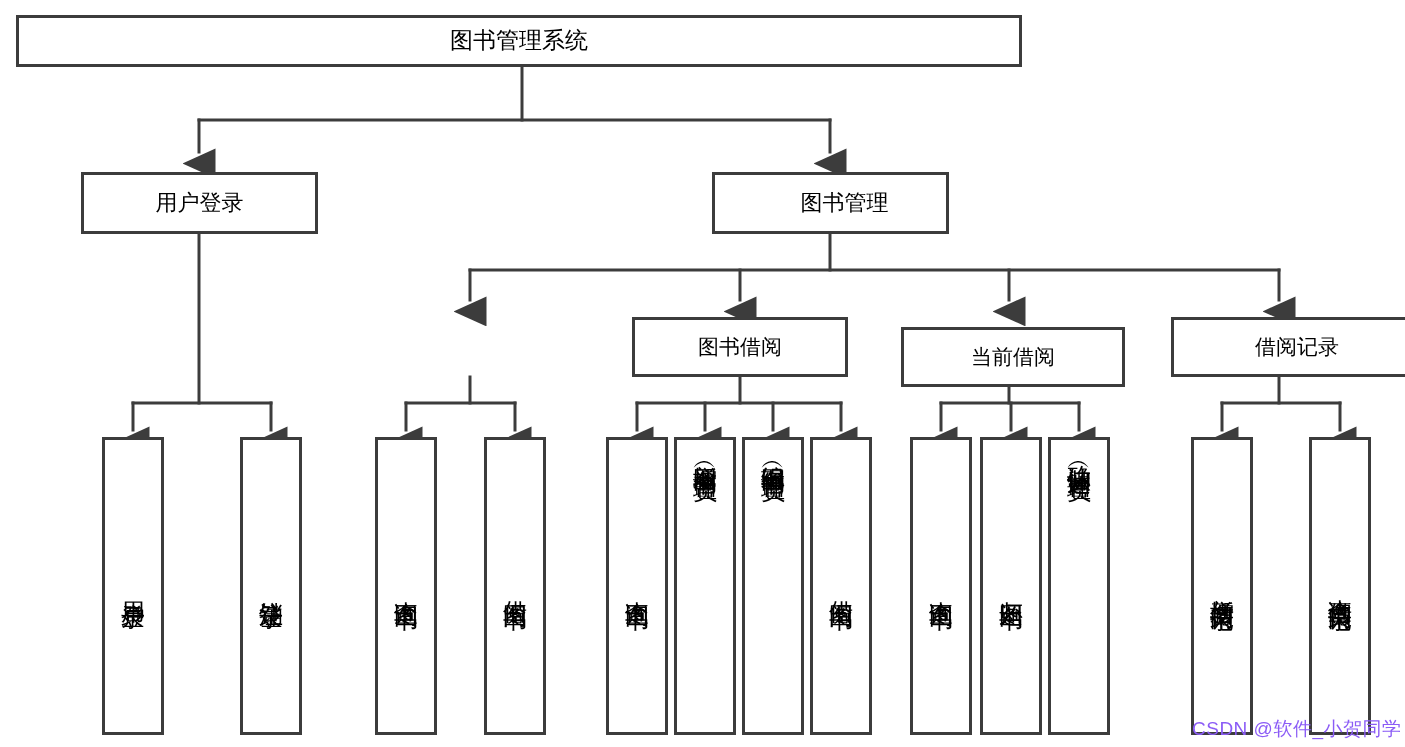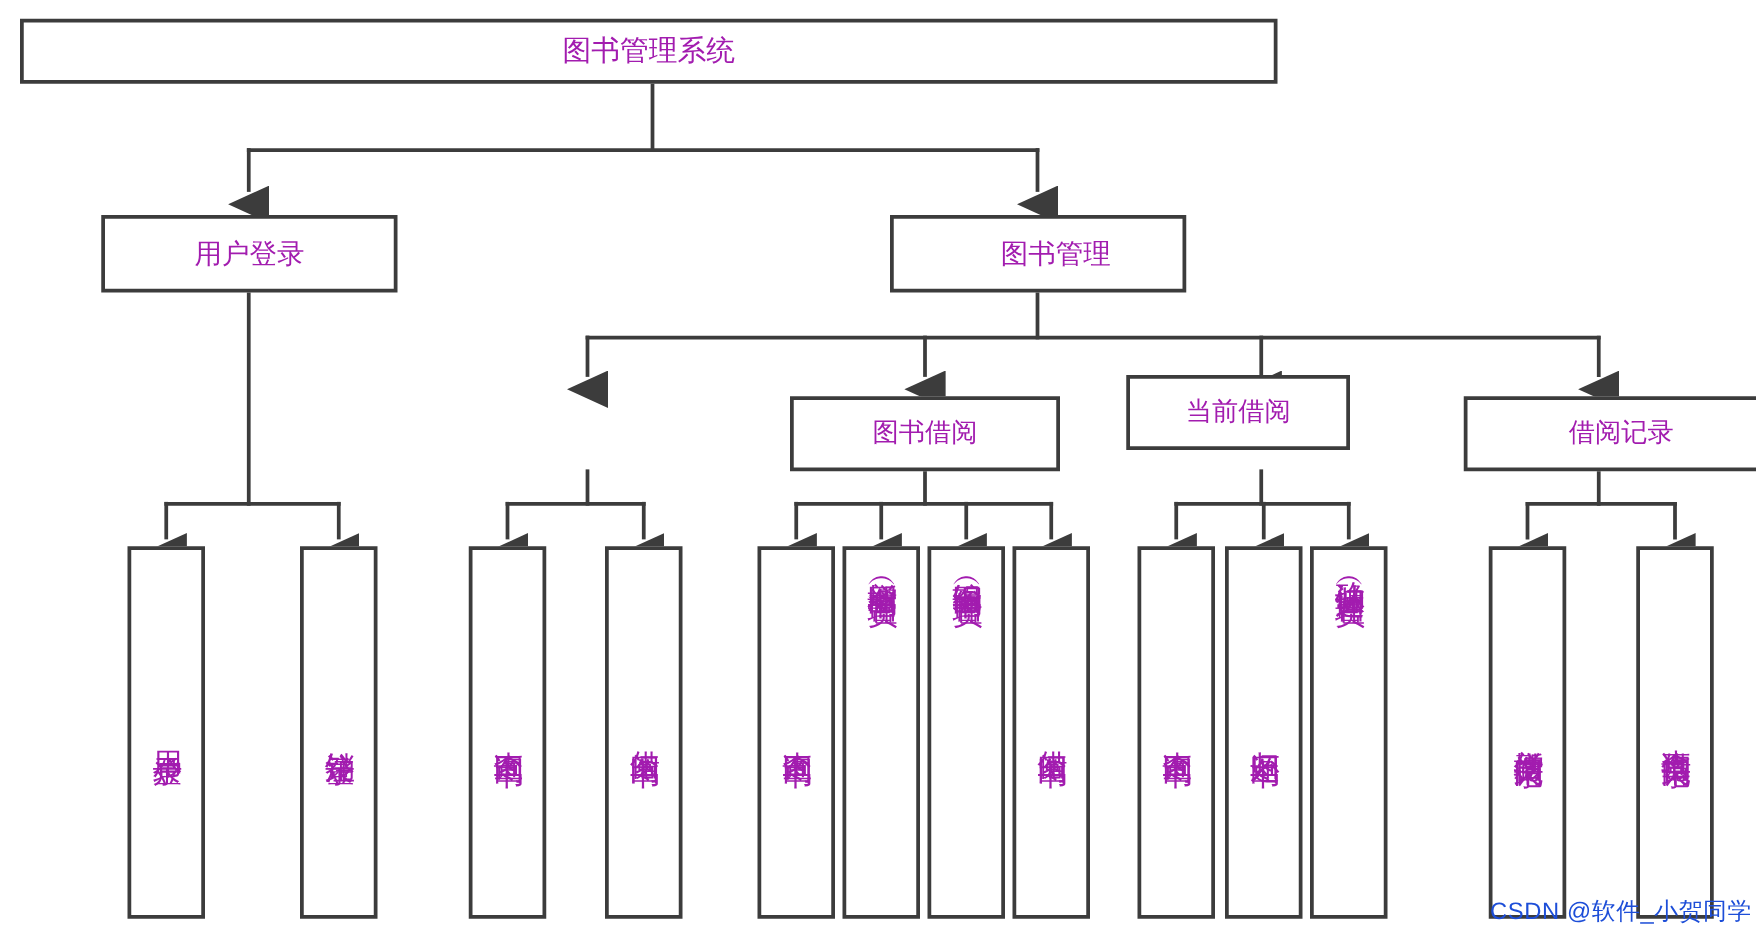--- a/index.html
+++ b/index.html
@@ -29,21 +29,21 @@
     position: absolute;
     box-sizing: border-box;
     background: #ffffff;
     border: 3px solid #3c3c3c;
     display: flex;
     align-items: center;
     justify-content: center;
     overflow: hidden;
   }
   .node-label {
-    color: #a21caf;
+    color: #000000;
     text-align: center;
     line-height: 1.18;
     white-space: nowrap;
   }
   .node-root .node-label {
     font-size: 23px;
   }
   .node-l1 .node-label {
     font-size: 22px;
   }
@@ -63,21 +63,21 @@
     white-space: nowrap;
   }
   .node-leaf.leaf-center {
     align-items: center;
   }
   .node-leaf.leaf-top .node-label {
     margin-top: 6px;
   }
   .watermark {
     position: absolute;
-    color: #1d4ed8;
+    color: #8b5cf6;
     font-size: 19px;
     white-space: nowrap;
     letter-spacing: 0.5px;
   }
 </style>
 </head>
 <body>
 
 <div id="diagram-root">
 
@@ -138,21 +138,21 @@
   <div class="node-box node-l1" style="left:81px; top:172px; width:237px; height:62px;">
     <span class="node-label">用户登录</span>
   </div>
   <div class="node-box node-l1" style="left:712px; top:172px; width:237px; height:62px;padding-left:28px;">
     <span class="node-label">图书管理</span>
   </div>
 
   <div class="node-box node-l2" style="left:632px; top:317px; width:216px; height:60px;">
     <span class="node-label">图书借阅</span>
   </div>
-  <div class="node-box node-l2" style="left:901px; top:300px; width:179px; height:60px;">
+  <div class="node-box node-l2" style="left:901px; top:327px; width:224px; height:60px;">
     <span class="node-label">当前借阅</span>
   </div>
   <div class="node-box node-l2" style="left:1171px; top:317px; width:252px; height:60px;">
     <span class="node-label">借阅记录</span>
   </div>
 
   <div class="node-box node-leaf leaf-center" style="left:102px; top:437px; width:62px; height:298px;">
     <span class="node-label">用户登录</span>
   </div>
   <div class="node-box node-leaf leaf-center" style="left:240px; top:437px; width:62px; height:298px;">

